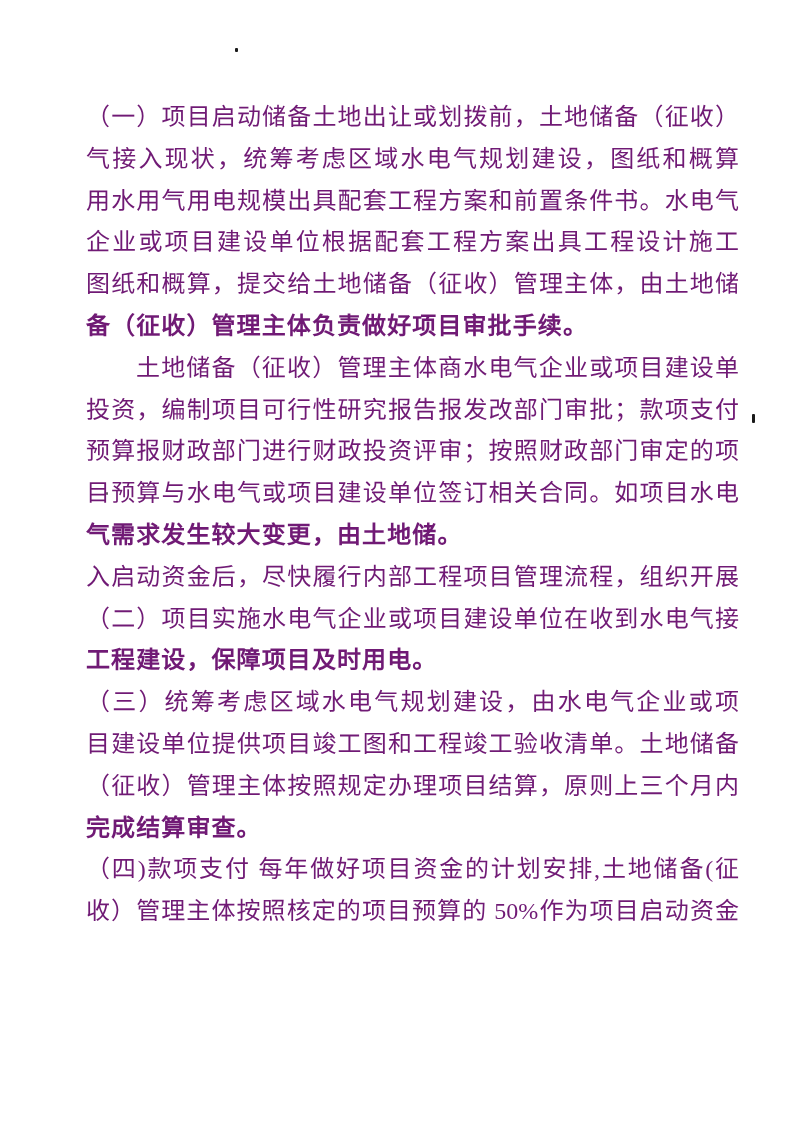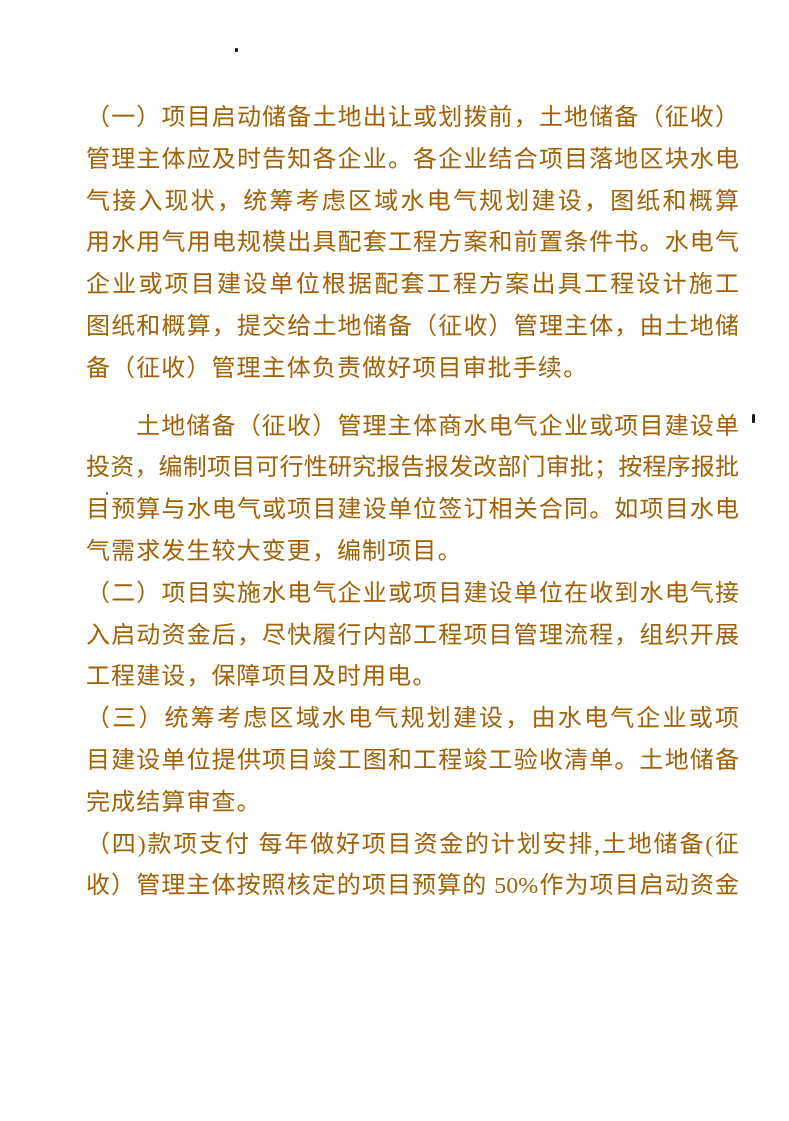--- a/index.html
+++ b/index.html
@@ -13,44 +13,44 @@
     height: 1121px;
     background: #ffffff;
     overflow: hidden;
     font-family: "Liberation Serif", serif;
   }
   .text-block {
     position: absolute;
     left: 86px;
     top: 97px;
     width: 653px;
-    color: #a16207;
+    color: #701a75;
   }
   .line {
     font-size: 24px;
     font-weight: 500;
     line-height: 41.8px;
     height: 41.8px;
     white-space: nowrap;
     text-align: justify;
     text-align-last: justify;
     -moz-text-align-last: justify;
     letter-spacing: 0;
   }
   
   .line.e {
     text-align: center;
     text-align-last: left;
     -moz-text-align-last: left;
     letter-spacing: 1.1px;
+    font-weight: bold;
   }
   
   .line.ind {
     padding-left: 50px;
-    margin-top: 16px;
   }
   
   .artifact {
     position: absolute;
     background: #1a1a1a;
   }
   .artifact.dot-top   { left: 235px; top: 48px;  width: 3px; height: 4px; border-radius: 1px; }
   .artifact.tick-right{ left: 752px; top: 414px; width: 3px; height: 9px; border-radius: 1px; }
   .artifact.dot-left  { left: 106px; top: 492px; width: 2px; height: 3px; background:#666; border-radius: 1px; }
 </style>
@@ -58,33 +58,34 @@
 <body>
 
 <div class="page">
 
   <span class="artifact dot-top"></span>
   <span class="artifact tick-right"></span>
   <span class="artifact dot-left"></span>
 
   <div class="text-block">
     <div class="line">（一）项目启动储备土地出让或划拨前，土地储备（征收）</div>
-    <div class="line">管理主体应及时告知各企业。各企业结合项目落地区块水电</div>
     <div class="line">气接入现状，统筹考虑区域水电气规划建设，图纸和概算</div>
     <div class="line">用水用气用电规模出具配套工程方案和前置条件书。水电气</div>
     <div class="line">企业或项目建设单位根据配套工程方案出具工程设计施工</div>
     <div class="line">图纸和概算，提交给土地储备（征收）管理主体，由土地储</div>
     <div class="line e">备（征收）管理主体负责做好项目审批手续。</div>
     <div class="line ind">土地储备（征收）管理主体商水电气企业或项目建设单</div>
-    <div class="line">投资，编制项目可行性研究报告报发改部门审批；按程序报批</div>
+    <div class="line">投资，编制项目可行性研究报告报发改部门审批；款项支付</div>
+    <div class="line">预算报财政部门进行财政投资评审；按照财政部门审定的项</div>
     <div class="line">目预算与水电气或项目建设单位签订相关合同。如项目水电</div>
-    <div class="line e">气需求发生较大变更，编制项目。</div>
+    <div class="line e">气需求发生较大变更，由土地储。</div>
+    <div class="line">入启动资金后，尽快履行内部工程项目管理流程，组织开展</div>
     <div class="line">（二）项目实施水电气企业或项目建设单位在收到水电气接</div>
-    <div class="line">入启动资金后，尽快履行内部工程项目管理流程，组织开展</div>
     <div class="line e">工程建设，保障项目及时用电。</div>
     <div class="line">（三）统筹考虑区域水电气规划建设，由水电气企业或项</div>
     <div class="line">目建设单位提供项目竣工图和工程竣工验收清单。土地储备</div>
+    <div class="line">（征收）管理主体按照规定办理项目结算，原则上三个月内</div>
     <div class="line e">完成结算审查。</div>
     <div class="line">（四)款项支付 每年做好项目资金的计划安排,土地储备(征</div>
     <div class="line">收）管理主体按照核定的项目预算的 50%作为项目启动资金</div>
   </div>
 
 </div>
 
 </body></html>

